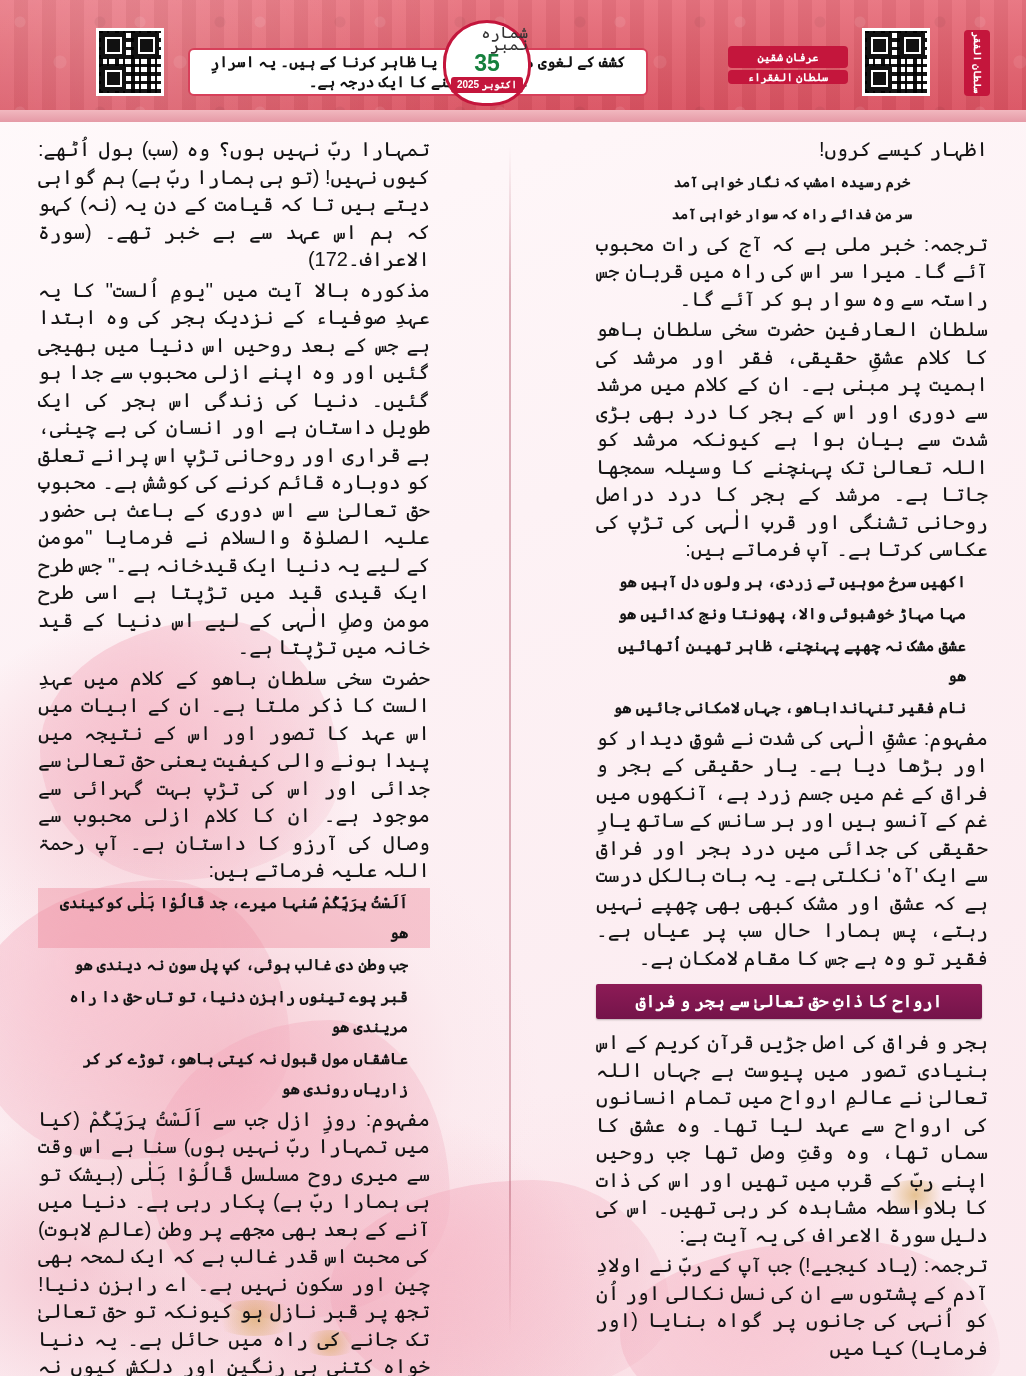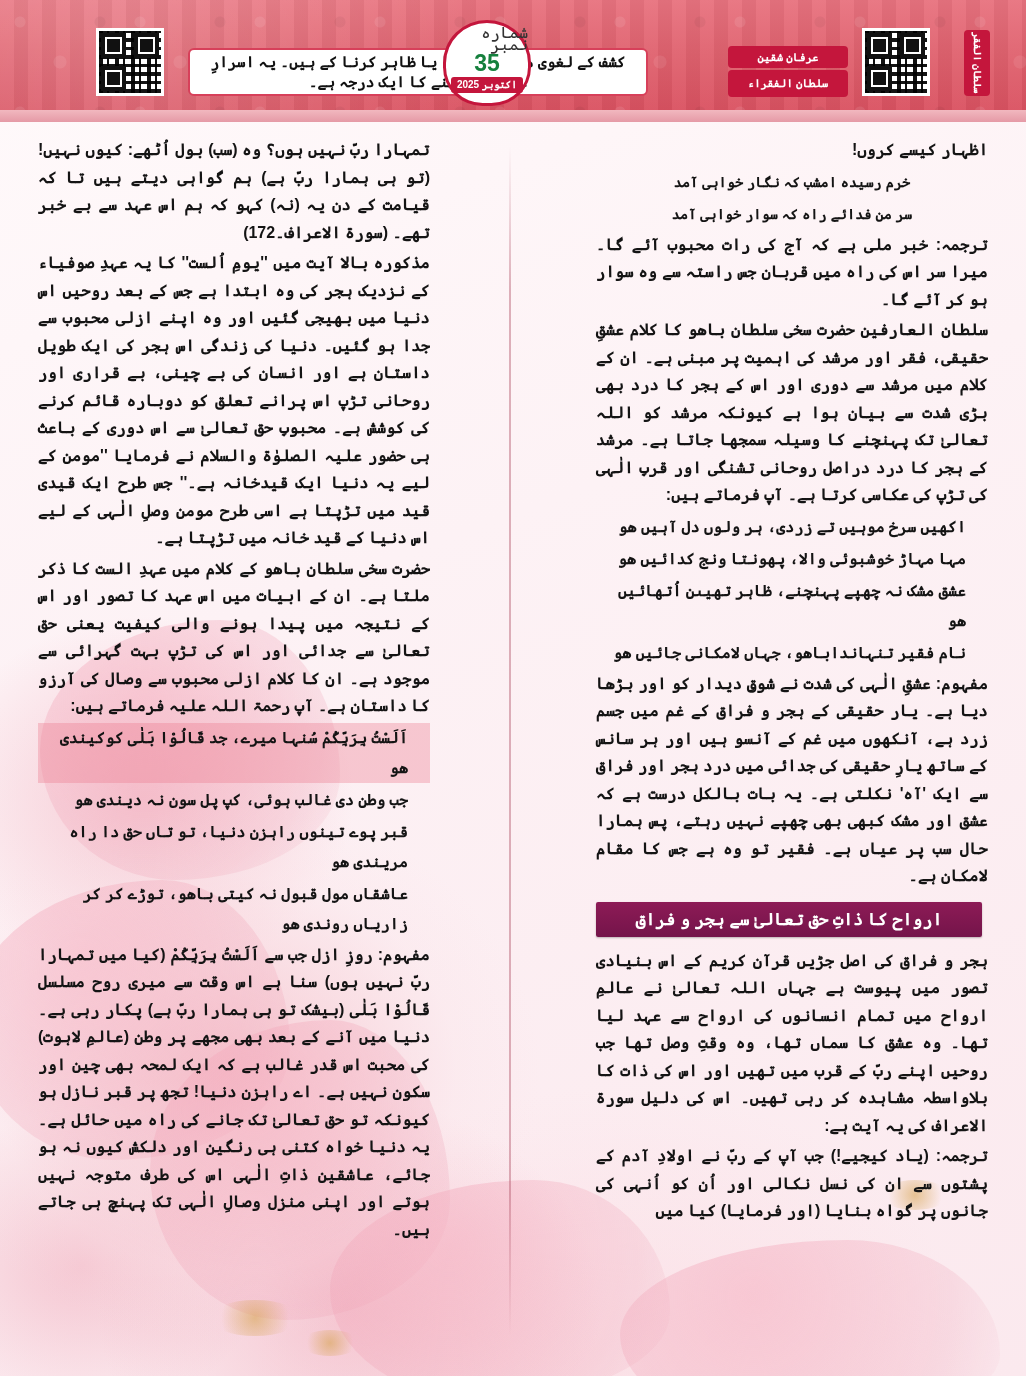--- a/index.html
+++ b/index.html
@@ -136,21 +136,21 @@
     display: flex;
     align-items: center;
     justify-content: center;
     font-size: 11px;
     line-height: 13px;
     font-weight: 700;
     padding: 3px 6px;
     box-sizing: border-box;
   }
   .tag-irfan { right: 178px; top: 46px; width: 120px; height: 22px; }
-  .tag-sultan { right: 178px; top: 70px; width: 120px; height: 27px; }
+  .tag-sultan { right: 178px; top: 70px; width: 120px; height: 14px; }
 
   .issue-badge {
     position: absolute;
     left: 443px;
     top: 20px;
     width: 88px;
     height: 86px;
     background: #ffffff;
     border: 3px solid #c4163c;
     border-radius: 50% 50% 45% 45%;
@@ -214,25 +214,25 @@
     position: absolute;
     left: 509px;
     top: 10px;
     width: 2px;
     height: 1190px;
     background: linear-gradient(180deg, rgba(180,90,110,0.0), rgba(180,90,110,0.45) 12%, rgba(180,90,110,0.45) 88%, rgba(180,90,110,0));
   }
 
   p.t {
     margin: 0 0 3px 0;
-    font-size: 16px;
+    font-size: 20px;
     line-height: 27.5px;
     text-align: justify;
     text-align-last: right;
-    font-weight: 700;
+    font-weight: 400;
   }
   p.t.first { text-indent: 0; }
   p.verse {
     margin: 0 0 2px 0;
     font-size: 14px;
     line-height: 30px;
     text-align: center;
     font-weight: 600;
     letter-spacing: 0.2px;
   }

